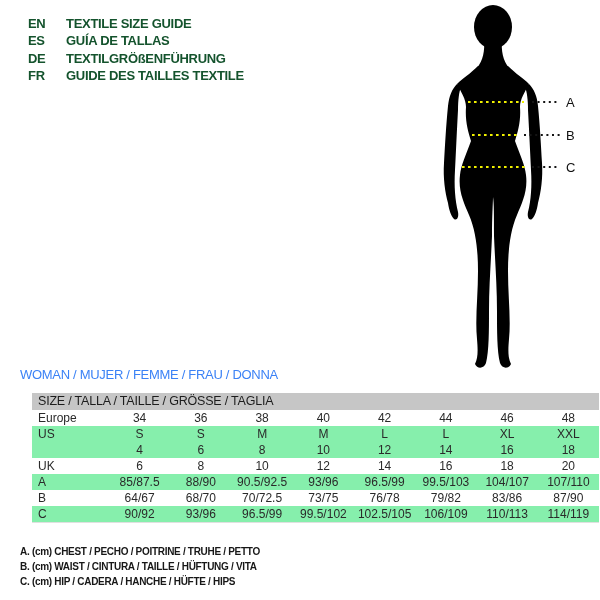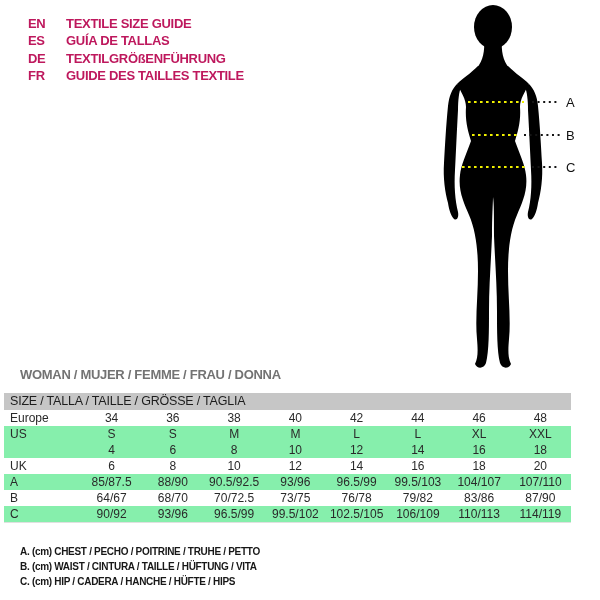--- a/index.html
+++ b/index.html
@@ -3,33 +3,33 @@
 <meta charset="utf-8">
 <style>
   * { margin:0; padding:0; box-sizing:border-box; }
   html,body { width:600px; height:600px; background:#ffffff; overflow:hidden; }
   body { font-family:"Liberation Sans", sans-serif; color:#1f1f1f; }
   .page { position:relative; width:600px; height:600px; background:#ffffff; }
 
   
   .langs { position:absolute; left:20px; top:15px; }
   .lang-row { display:flex; height:17.4px; line-height:17.4px;
-              font-size:13px; font-weight:bold; letter-spacing:-0.3px; color:#be185d;padding-left:8px; }
+              font-size:13px; font-weight:bold; letter-spacing:-0.3px; color:#14532d;padding-left:8px; }
   .lang-code { width:38px; }
 
   
   .figure { position:absolute; left:420px; top:0px; width:180px; height:380px; }
   .figure text { font-family:"Liberation Sans", sans-serif; font-size:13px; fill:#111; }
 
   
   .section-title { position:absolute; left:20px; top:367px; font-size:13px;
-                   font-weight:bold; letter-spacing:-0.3px; color:#737373; }
+                   font-weight:normal; letter-spacing:-0.3px; color:#3b82f6; }
 
   
-  .size-table { position:absolute; left:4px; top:393px; width:567px;
+  .size-table { position:absolute; left:32px; top:393px; width:567px;
                 font-size:12px; color:#2a2a2a; border-bottom:1px solid #e0e0e0; }
   .thead { background:#c6c6c6; height:17px; line-height:17px; padding-left:6px;
            font-size:12.5px; letter-spacing:-0.2px; color:#1d1d1d; }
   .trow { display:flex; height:16px; line-height:16px;justify-content:center; }
   .trow.shaded { background:#86efac; }
   .trow .lbl { width:77px; padding-left:6px; }
   .trow .val { flex:1; text-align:center; }
 
   
   .legend { position:absolute; left:20px; top:544px; list-style:none; }

